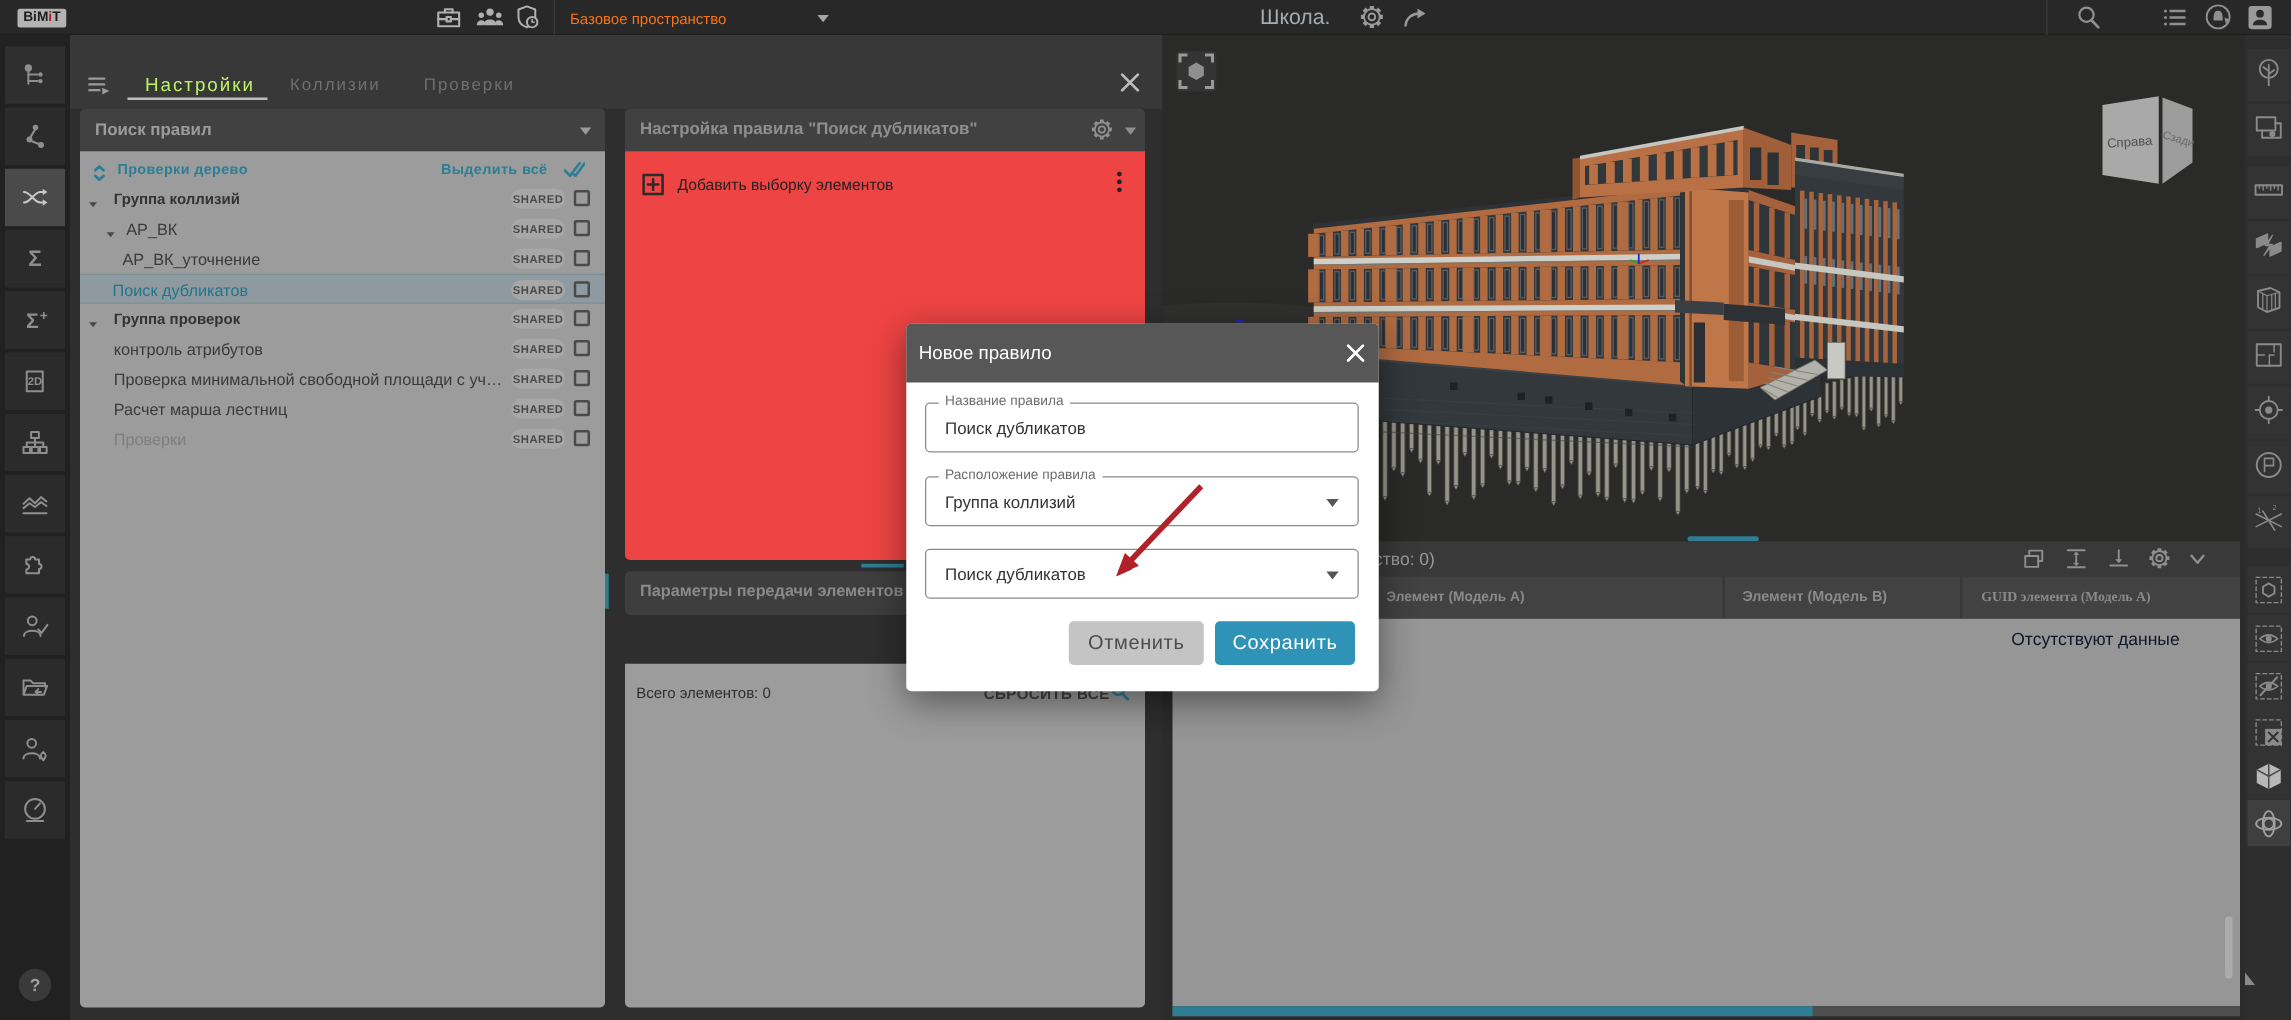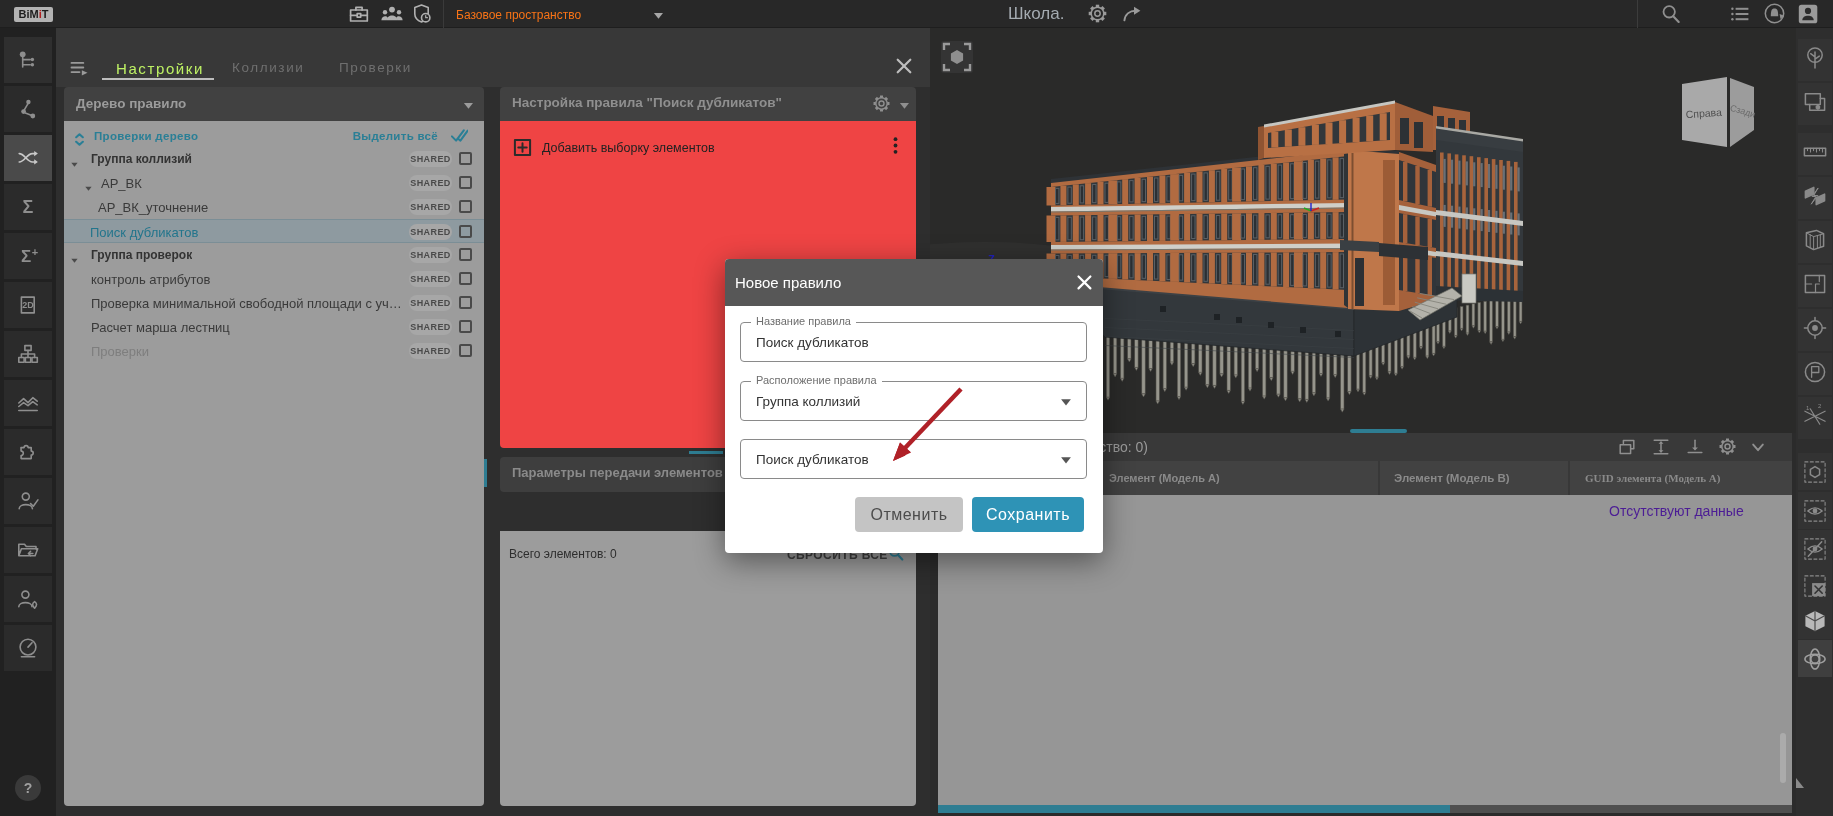--- a/index.html
+++ b/index.html
@@ -173,21 +173,21 @@
         <path d="M11.8 12.2 L17.5 14.8 L11.8 17.5 Z" fill="#9a9a9a"></path>
       </svg></div>
 <div class="abs" style="left:60px;top:32px;font-size:15px;letter-spacing:1.6px;color:#bef264;">Настройки</div>
 <div class="abs" style="left:46px;top:50px;width:112px;height:2px;background:#bdbdbd;"></div>
 <div class="abs" style="left:176px;top:32px;font-size:13.5px;letter-spacing:1.6px;color:#6f6f6f;">Коллизии</div>
 <div class="abs" style="left:283px;top:32px;font-size:13.5px;letter-spacing:1.6px;color:#6f6f6f;">Проверки</div>
 <div style="position:absolute;left:839px;top:29px;"><svg width="18" height="18" viewBox="0 0 18 18" style="">
         <path d="M2.7 2.7 L15.3 15.3 M15.3 2.7 L2.7 15.3" fill="none" stroke="#bdbdbd" stroke-width="2.2" stroke-linecap="round" stroke-linejoin="round"></path>
       </svg></div>
 <div class="abs" style="left:8px;top:59px;width:420px;height:34px;background:#414141;border-radius:4px 4px 0 0;">
-<div class="abs" style="left:12px;top:9px;font-size:13.5px;font-weight:bold;color:#9b9b9b;">Дерево правило</div>
+<div class="abs" style="left:12px;top:9px;font-size:13.5px;font-weight:bold;color:#9b9b9b;">Поиск правил</div>
 <div style="position:absolute;left:398px;top:11px;"><svg width="13" height="13" viewBox="0 0 13 13" style="">
           <path d="M1.9 3.9 H11.0 L6.5 9.8 Z" fill="#9b9b9b"></path>
         </svg></div>
 </div>
 <div class="abs" style="left:8px;top:93px;width:420px;height:685px;background:#9c9c9c;border-radius:0 0 4px 4px;">
 <div style="position:absolute;left:9px;top:11px;"><svg width="13" height="13" viewBox="0 0 13 13" style="">
           <path d="M3.2 4.2 L6.5 1.3 L9.8 4.2" fill="none" stroke="#2a7f96" stroke-width="2.16" stroke-linecap="round" stroke-linejoin="round"></path>
           <path d="M3.2 8.8 L6.5 11.7 L9.8 8.8" fill="none" stroke="#2a7f96" stroke-width="2.16" stroke-linecap="round" stroke-linejoin="round"></path>
         </svg></div>
 <div class="abs" style="left:30px;top:9px;font-size:11.5px;font-weight:bold;color:#2a7f96;letter-spacing:0.3px;">Проверки дерево</div>
@@ -806,21 +806,21 @@
       </svg></div>
 </div>
 <div class="abs" style="left:938px;top:461px;width:854px;height:34px;background:#424242;">
 <div class="abs" style="left:440px;top:0;width:2px;height:34px;background:#383838;"></div>
 <div class="abs" style="left:630px;top:0;width:2px;height:34px;background:#383838;"></div>
 <div class="abs" style="left:171px;top:0;font-size:11px;font-weight:bold;color:#8a8a8a;line-height:34px;">Элемент (Модель A)</div>
 <div class="abs" style="left:456px;top:0;font-size:11.5px;font-weight:bold;color:#8a8a8a;line-height:34px;">Элемент (Модель B)</div>
 <div class="abs" style="left:647px;top:0;font-size:11px;font-weight:bold;color:#8a8a8a;line-height:34px;font-family:Liberation Serif, serif;">GUID элемента (Модель A)</div>
 </div>
 <div class="abs" style="left:938px;top:495px;width:854px;height:310px;background:#969696;">
-<div class="abs" style="left:671px;top:8px;font-size:14px;color:#4c1d95;text-align:center;">Отсутствуют данные</div>
+<div class="abs" style="left:671px;top:8px;font-size:14px;color:#0f172a;text-align:center;">Отсутствуют данные</div>
 </div>
 <div class="abs" style="left:1780px;top:733px;width:6px;height:50px;background:#ababab;border-radius:3px;"></div>
 <div class="abs" style="left:938px;top:805px;width:854px;height:8px;background:#4f4f4f;"></div>
 <div class="abs" style="left:938px;top:805px;width:512px;height:8px;background:#2e7d92;"></div>
 <div class="abs" style="left:1824px;top:806px;width:9px;height:10px;background:#9a9a9a;"></div>
 <div class="abs" style="left:1796px;top:28px;width:37px;height:788px;background:#2e2e2e;">
 <div class="abs" style="left:2px;top:11px;width:34px;height:42px;background:#333333;">
 <div style="position:absolute;left:5px;top:7px;"><svg width="24" height="24" viewBox="0 0 24 24" style="">
           <circle cx="12.0" cy="9.1" r="7.2" fill="none" stroke="#8a8a8a" stroke-width="1.5"></circle>
           <path d="M12.0 6.0 V22.1 M12.0 10.8 L7.7 7.7 M12.0 13.2 L16.3 10.1" fill="none" stroke="#8a8a8a" stroke-width="1.5" stroke-linecap="round" stroke-linejoin="round"></path>

